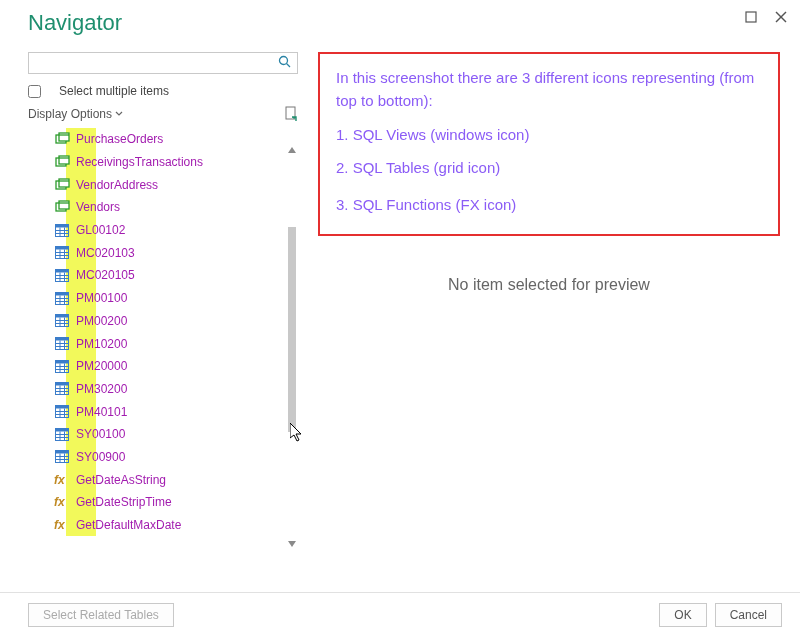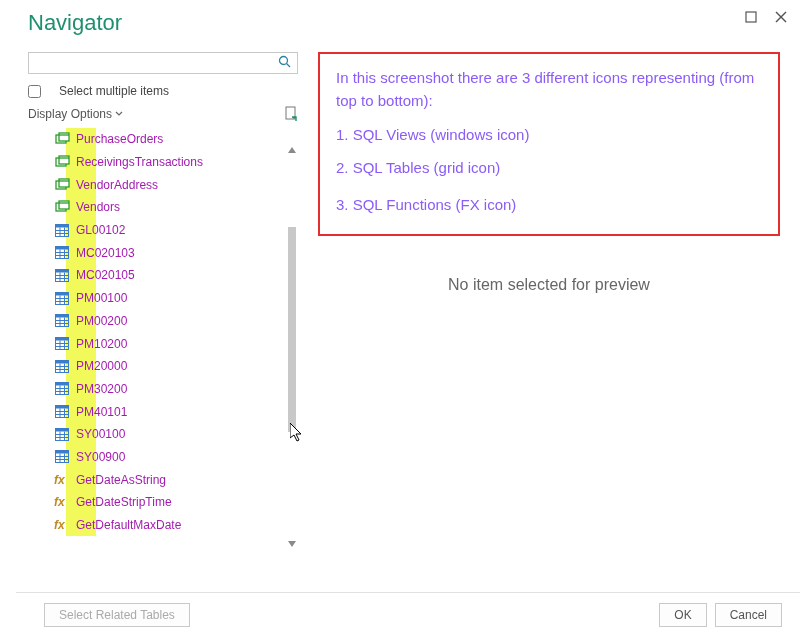--- a/index.html
+++ b/index.html
@@ -145,21 +145,21 @@
   .callout p { margin: 0 0 10px 0; }
   .callout p:last-child { margin-bottom:0;margin-top:14px; }
   .preview-msg {
     text-align:center;
     font-size: 16px;
     color:#666;
     margin-top: 10px;
   }
   .footer {
     position:absolute;
-    left:16px; right:0; bottom:0;
+    left:0; right:0; bottom:0;
     height: 44px;
     border-top: 1px solid #e1e1e1;
     display:flex;
     align-items:center;
     padding: 0 18px 0 28px;
   }
   .btn {
     height: 24px;
     border: 1px solid #c9c9c9;
     background:#fdfdfd;

